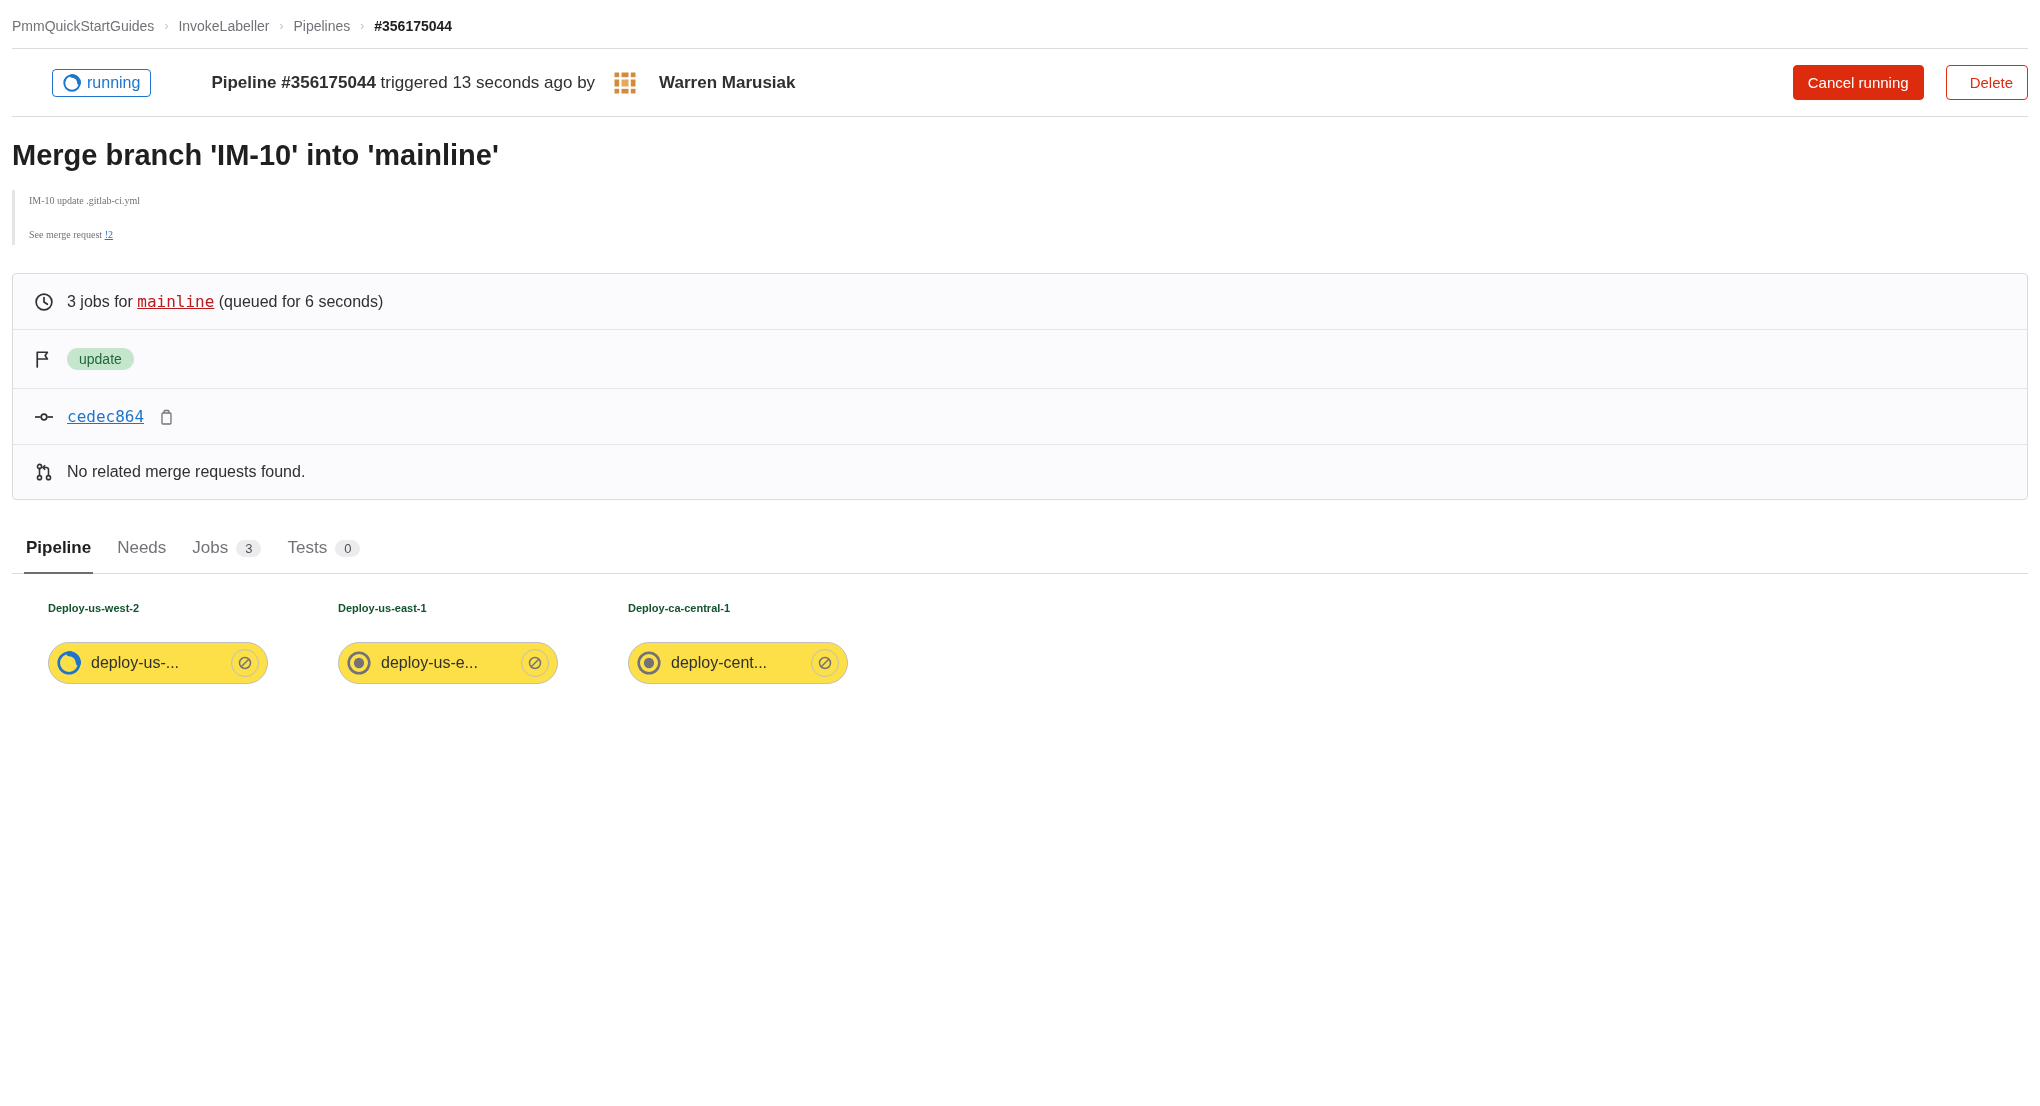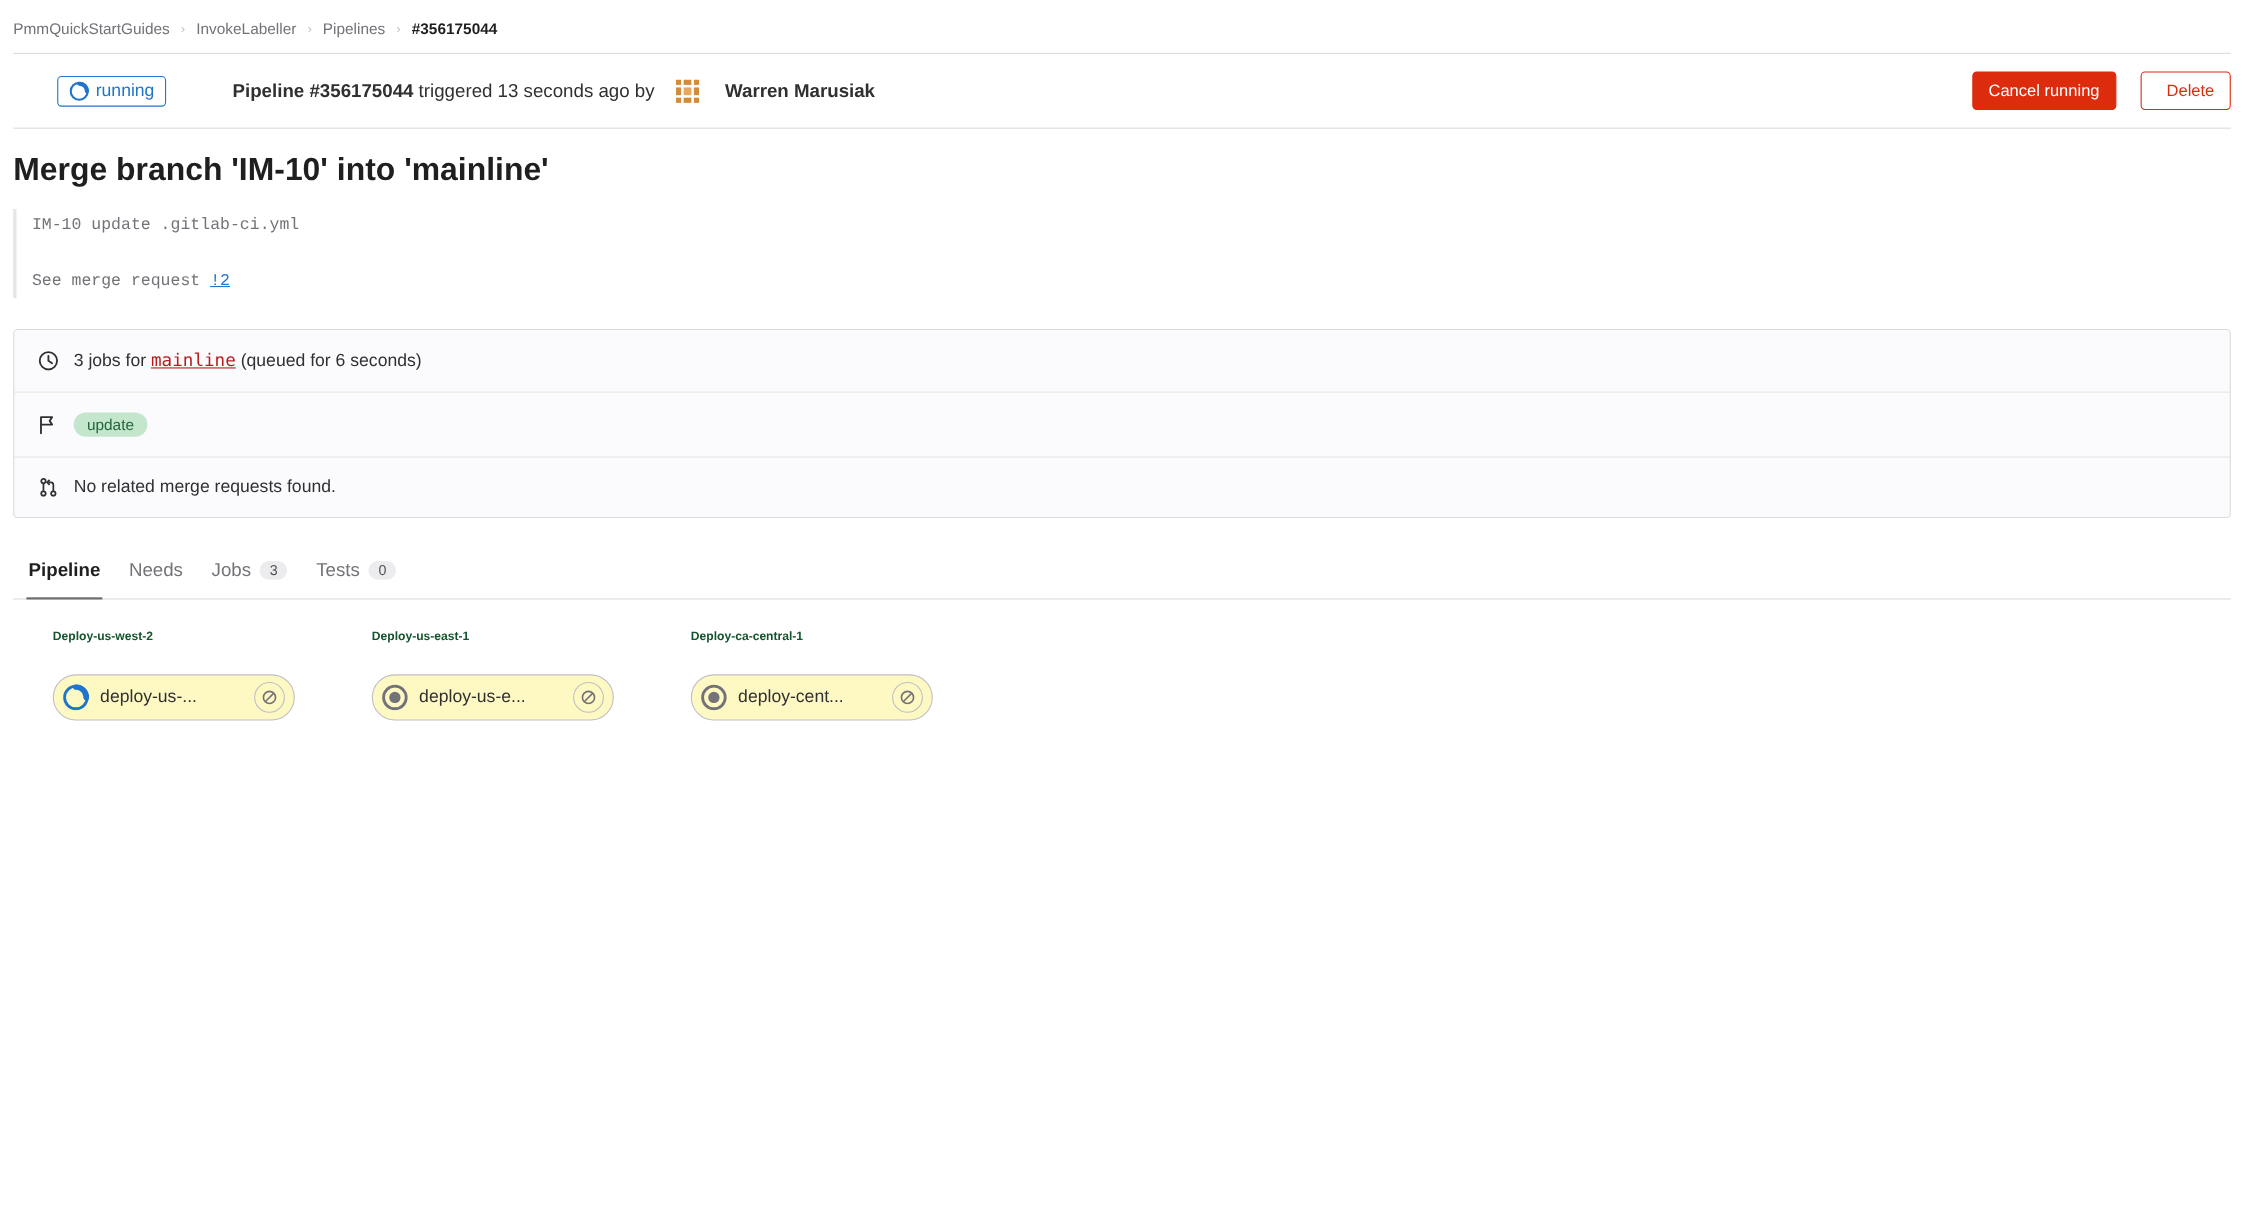--- a/index.html
+++ b/index.html
@@ -71,23 +71,23 @@
 }
 .btn-danger-solid { background: #dd2b0e; color: #fff; border-color: #dd2b0e; }
 .btn-danger-outline { background: #fff; color: #dd2b0e; border: 1px solid #dd2b0e; }
 .btn + .btn { margin-left: 10px; padding-left: 23px; }
 
 
 .commit-title { font-size: 29px; font-weight: 700; margin: 22px 0 18px 0; color: #1f1f1f; }
 .commit-body {
   border-left: 3px solid #e5e5e5;
   padding: 2px 0 2px 14px;
-  font-family: Liberation Mono, monospace;
+  font-family: Liberation Serif, serif;
   color: #737278;
-  font-size: 15px;
+  font-size: 10px;
   line-height: 1.7;
   margin-bottom: 28px;
 }
 .commit-body .mr-ref { color: #1f75cb; }
 
 
 .well {
   border: 1px solid #dbdbdb;
   border-radius: 4px;
   background: #fbfafd;
@@ -156,21 +156,21 @@
 .job-pill {
   display: flex;
   align-items: center;
   gap: 10px;
   border: 1px solid #bfbfc3;
   border-radius: 22px;
   padding: 6px 8px 6px 8px;
   width: 220px;
   font-size: 16px;
   cursor: pointer;
-  background: #fef9c3;
+  background: #fde047;
 }
 .job-pill .name {
   flex: 1;
   white-space: nowrap;
   overflow: hidden;
   text-overflow: ellipsis;
   color: #303030;
 }
 .job-status-icon { width: 24px; height: 24px; flex-shrink: 0; display:flex; align-items:center; justify-content:center; }
 .job-status-icon svg { width: 24px; height: 24px; }
@@ -249,20 +249,36 @@
       <span class="icon">
         <svg viewBox="0 0 16 16">
             <path d="M2 2v13M2 2h9l-2 3 2 3H2" fill="none" stroke="currentColor" stroke-width="1.5" stroke-linejoin="round" stroke-linecap="round"></path>
           </svg>
       </span>
       <span class="badge-latest">update</span>
     </div>
     <div class="well-row">
       <span class="icon">
         <svg viewBox="0 0 16 16">
+            <circle cx="8" cy="8" r="2.5" fill="none" stroke="currentColor" stroke-width="1.5"></circle>
+            <line x1="0" y1="8" x2="5" y2="8" stroke="currentColor" stroke-width="1.5"></line>
+            <line x1="11" y1="8" x2="16" y2="8" stroke="currentColor" stroke-width="1.5"></line>
+          </svg>
+      </span>
+      <a href="#" class="commit-sha">cedec864</a>
+      <span class="copy-icon">
+        <svg viewBox="0 0 16 16">
+            <rect x="4" y="4" width="9" height="11" rx="1" fill="none" stroke="currentColor" stroke-width="1.3"></rect>
+            <path d="M6 4V2.5A1 1 0 017 1.5h3a1 1 0 011 1V4" fill="none" stroke="currentColor" stroke-width="1.3"></path>
+          </svg>
+      </span>
+    </div>
+    <div class="well-row">
+      <span class="icon">
+        <svg viewBox="0 0 16 16">
             <circle cx="4" cy="3" r="1.8" fill="none" stroke="currentColor" stroke-width="1.4"></circle>
             <circle cx="4" cy="13" r="1.8" fill="none" stroke="currentColor" stroke-width="1.4"></circle>
             <circle cx="12" cy="13" r="1.8" fill="none" stroke="currentColor" stroke-width="1.4"></circle>
             <path d="M4 5v6M12 11V6a2 2 0 00-2-2H8" fill="none" stroke="currentColor" stroke-width="1.4"></path>
             <path d="M9 2l-2 2 2 2" fill="none" stroke="currentColor" stroke-width="1.4"></path>
           </svg>
       </span>
       <span>No related merge requests found.</span>
     </div>
   </div>

